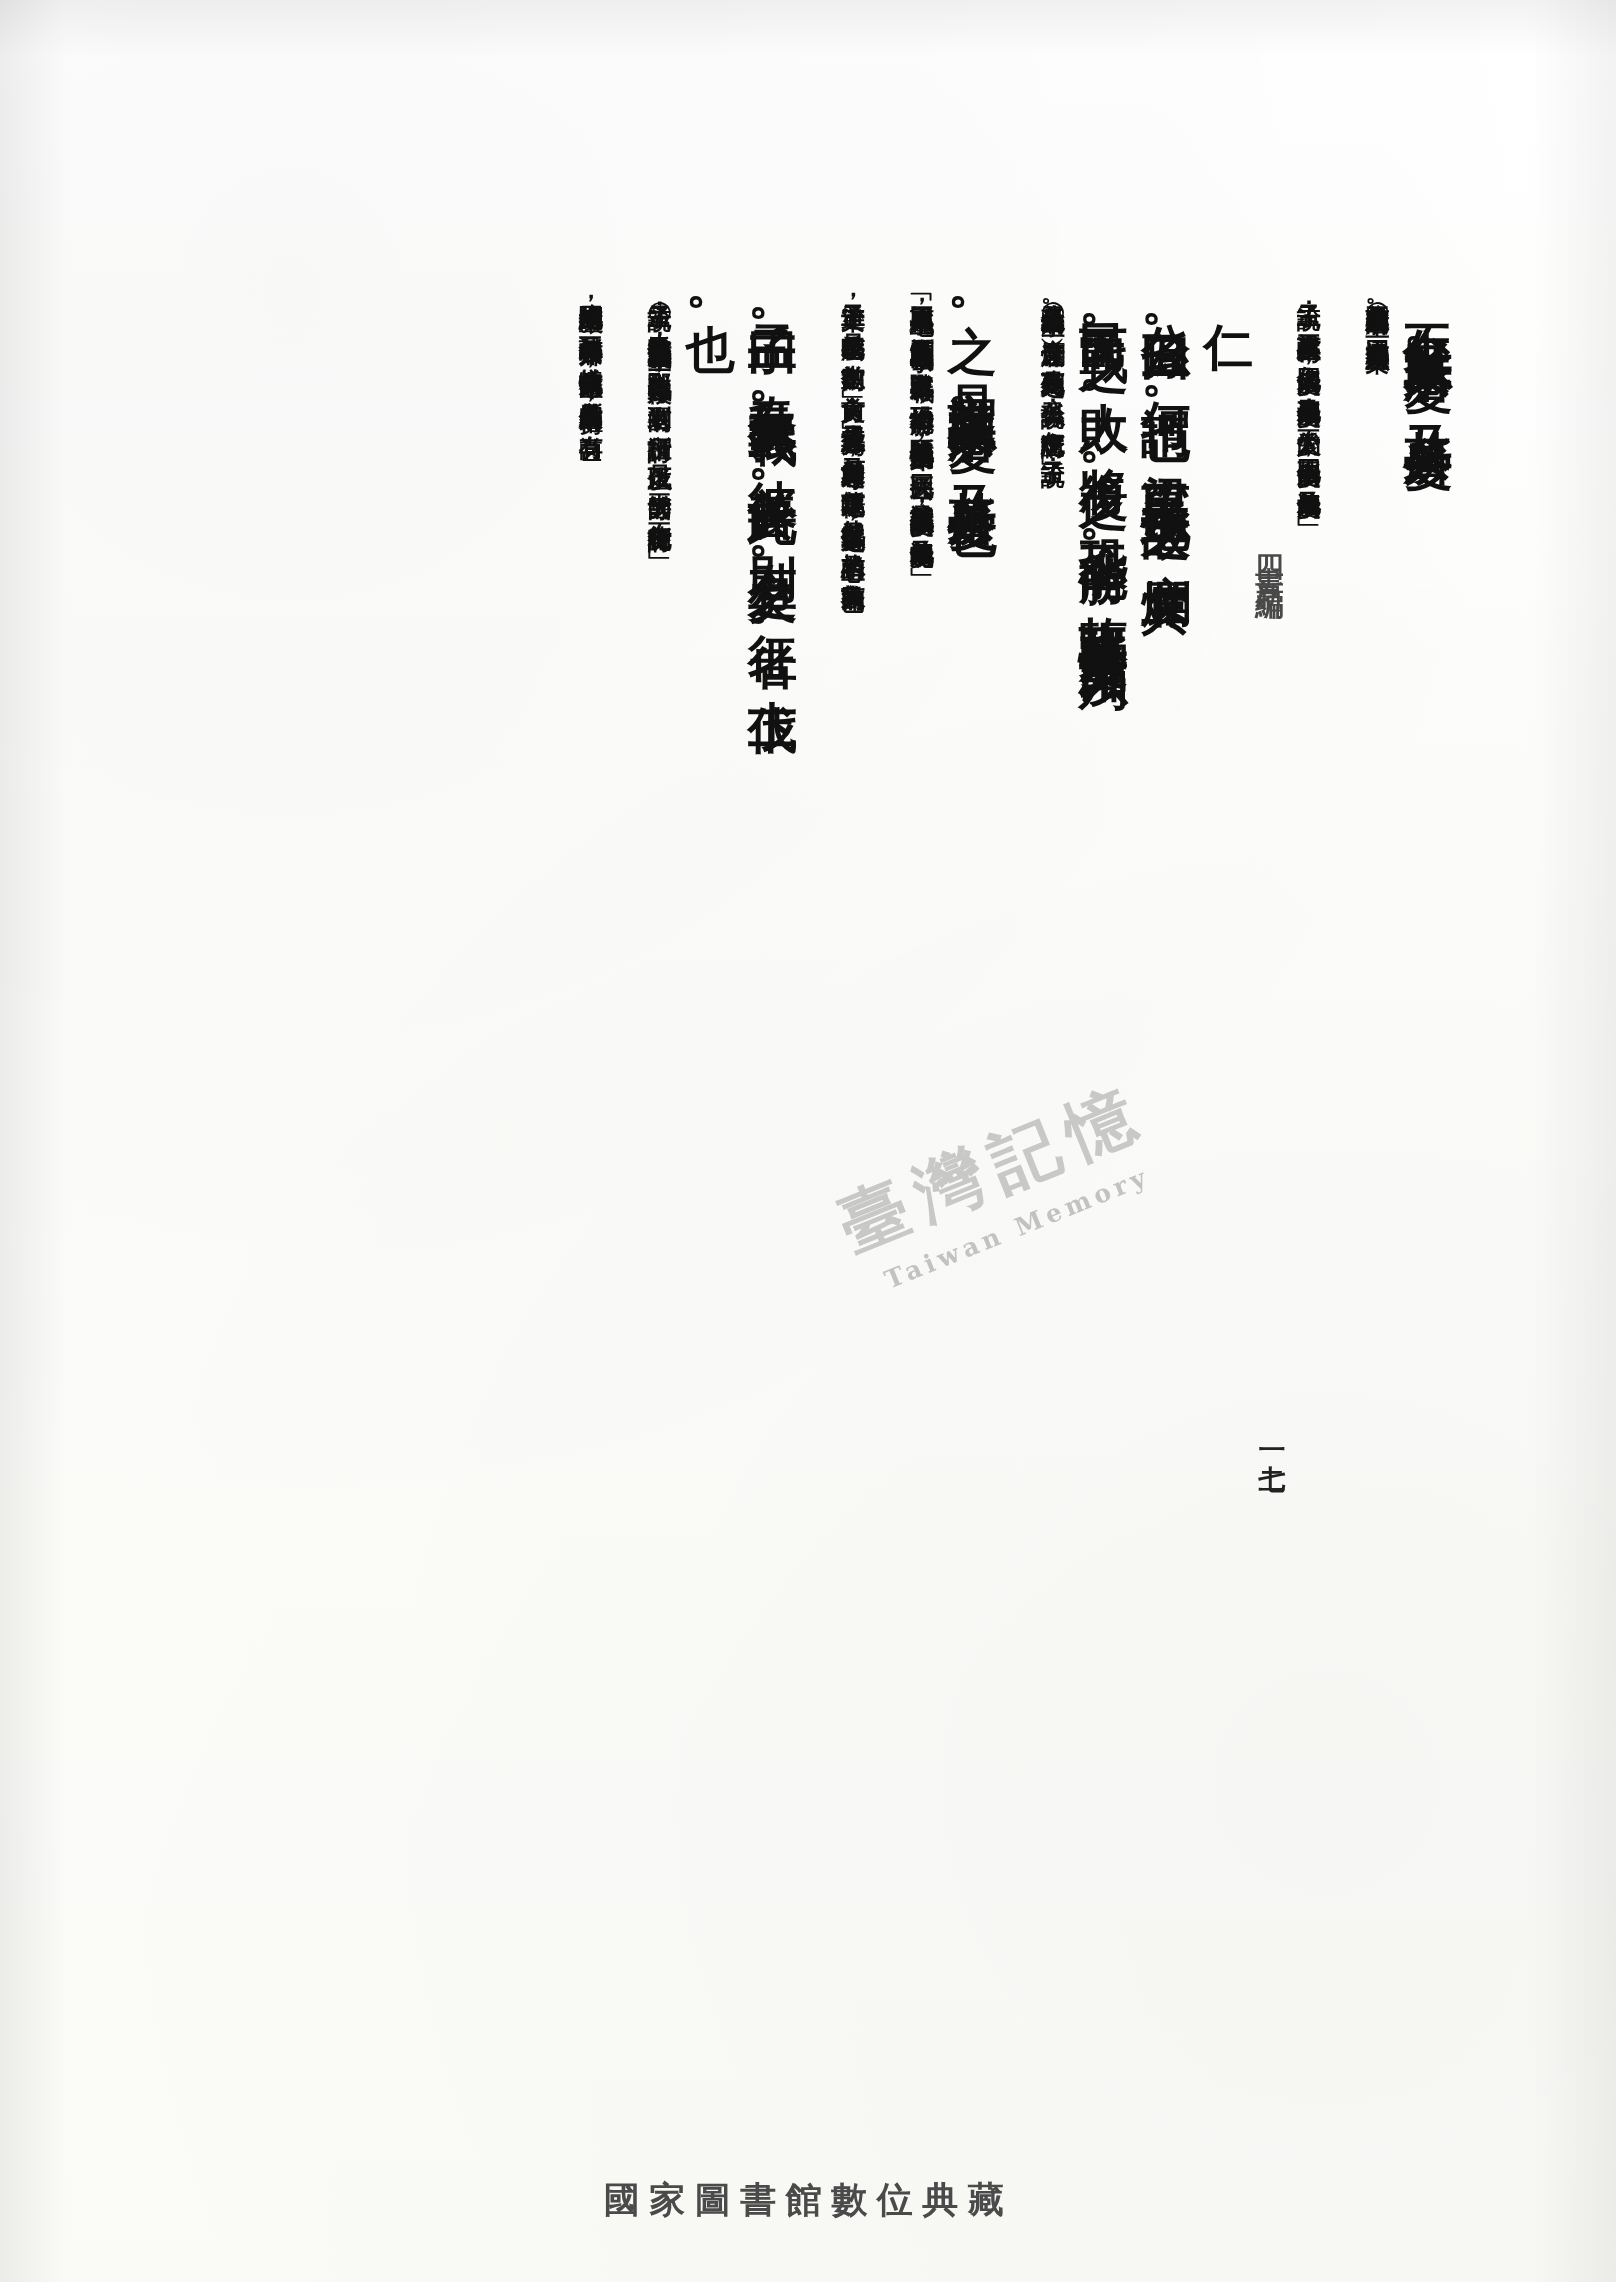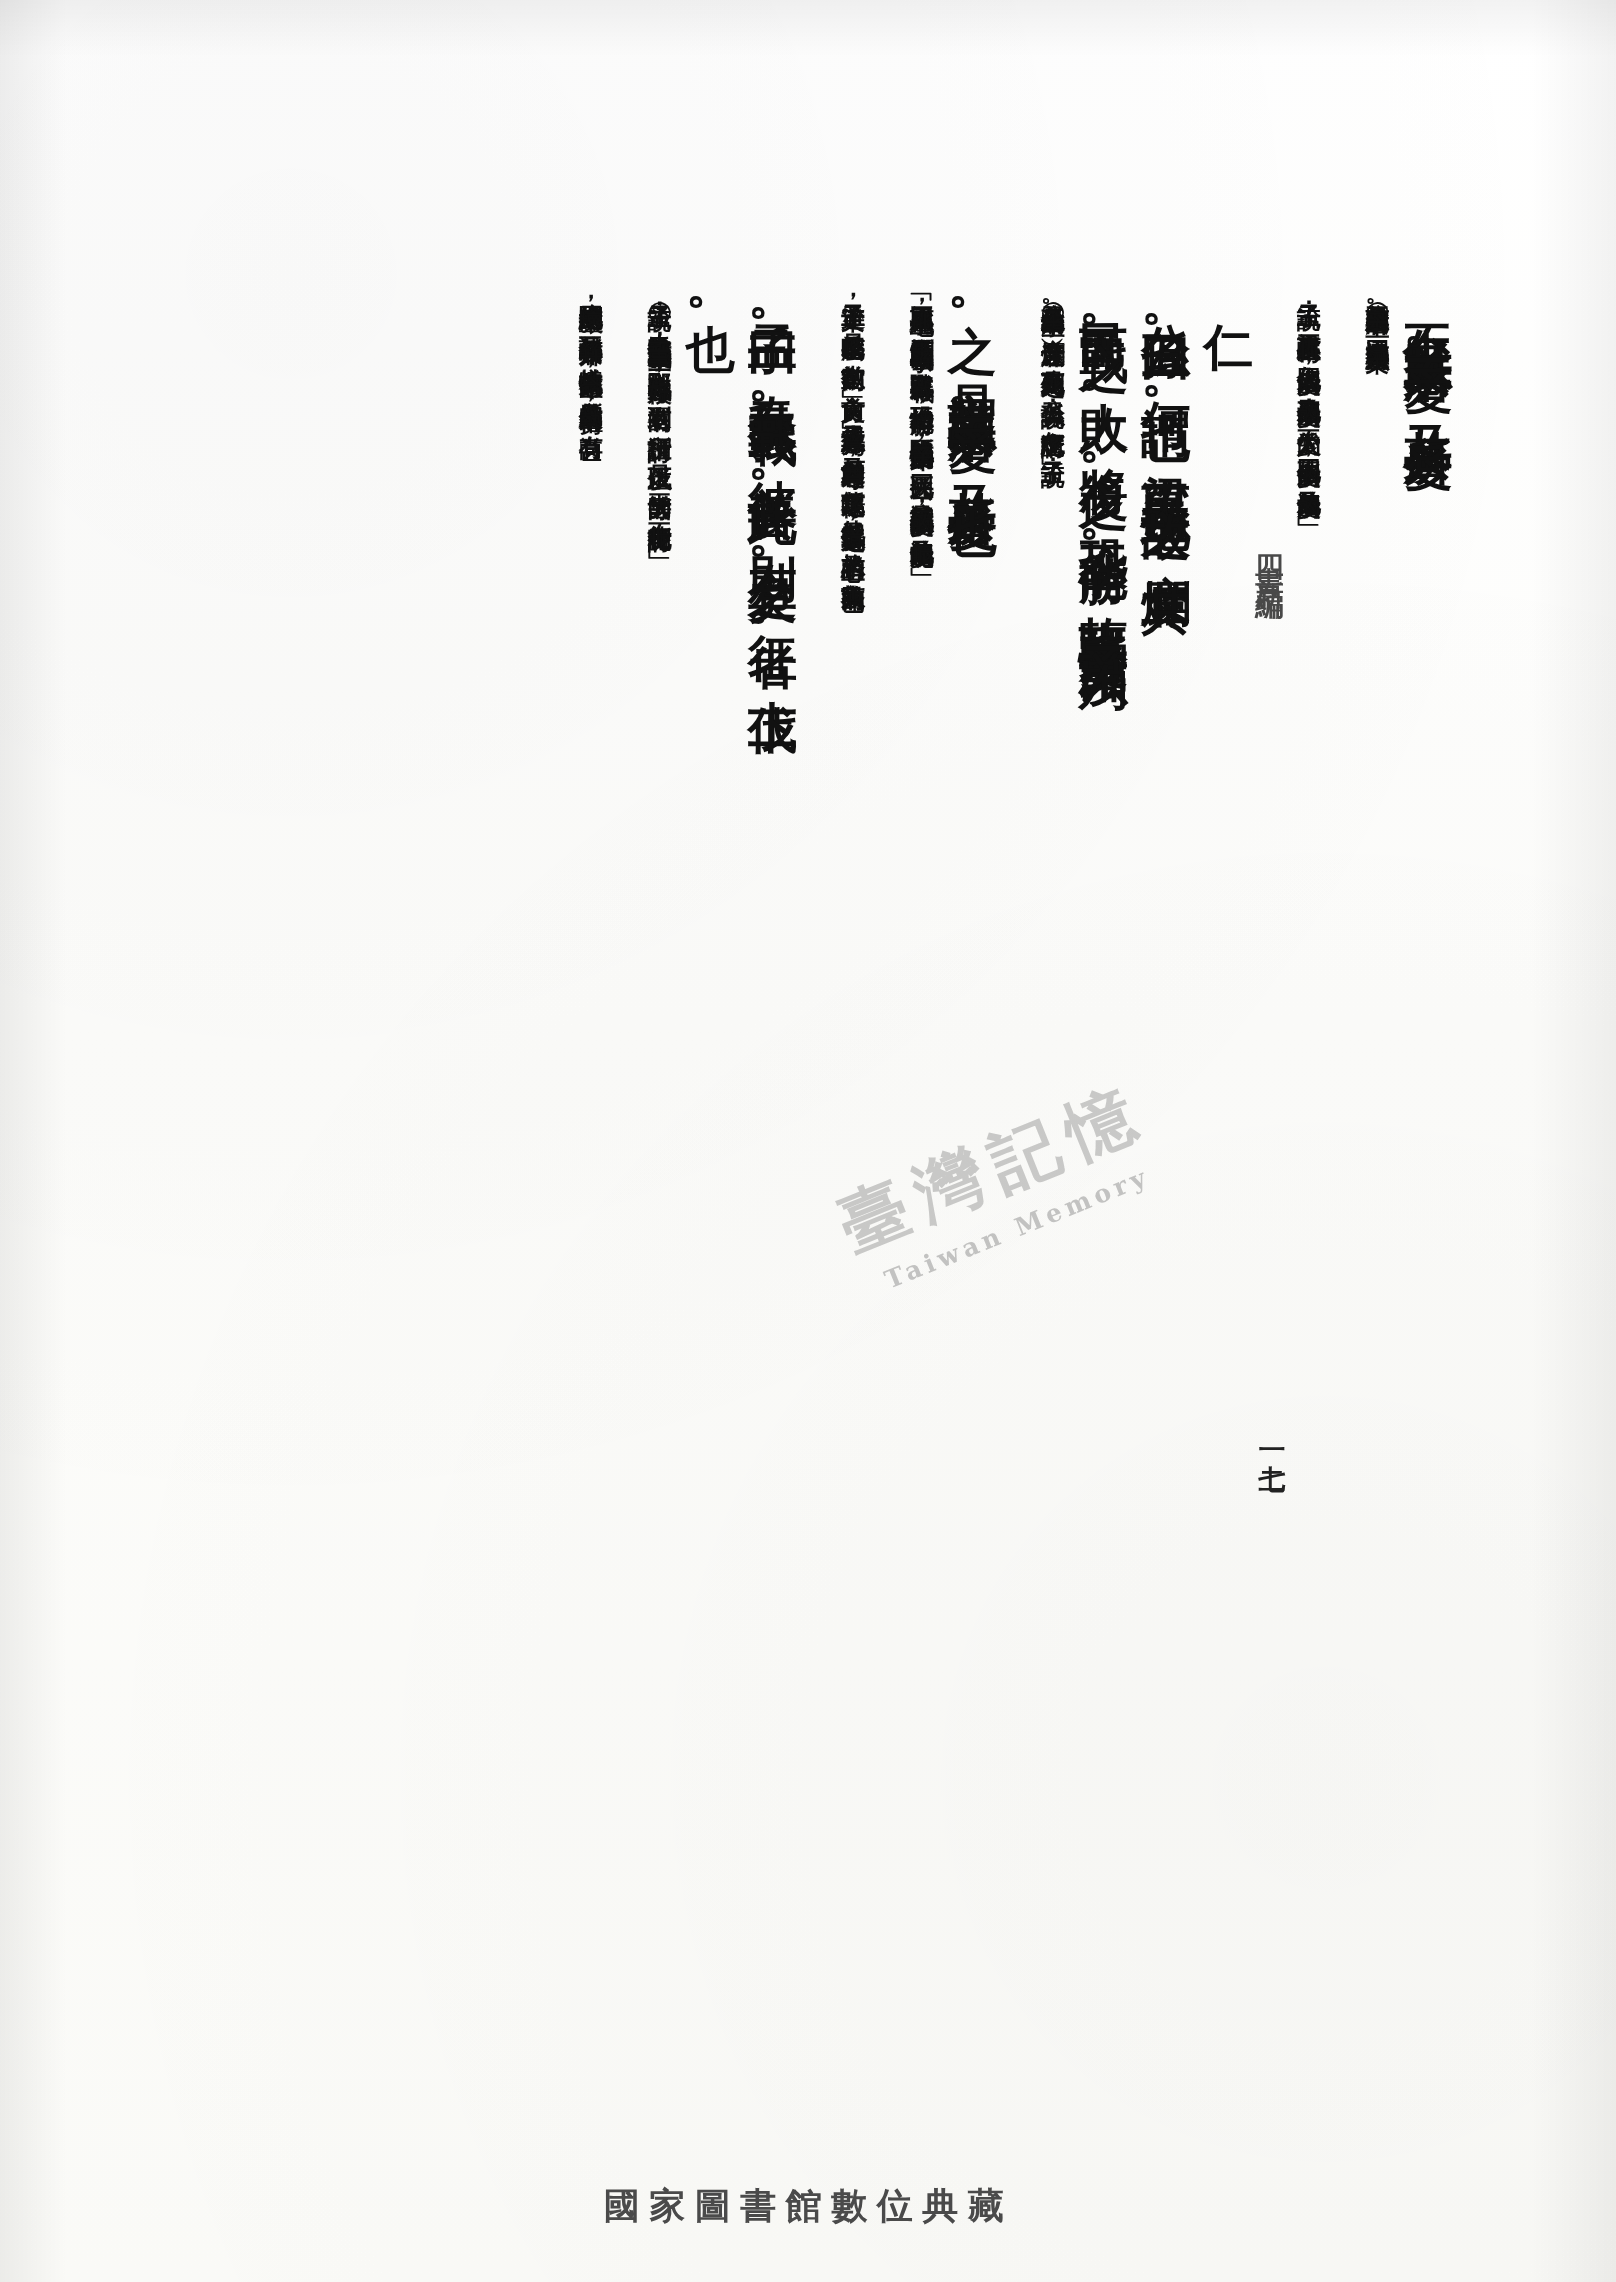--- a/index.html
+++ b/index.html
@@ -89,21 +89,21 @@
     writing-mode: vertical-rl;
     text-orientation: upright;
     font-size: 27px;
     letter-spacing: 7.6px;
     color: #222;
     font-weight: 700;
   }
   
   .footer-stamp {
     position: absolute;
-    bottom: 52px;
+    bottom: 58px;
     left: 0;
     width: 100%;
     text-align: center;
     font-size: 36px;
     letter-spacing: 9.5px;
     color: #4a4a4a;
     font-family: Liberation Mono, monospace;
     font-weight: 700;
   }
   

